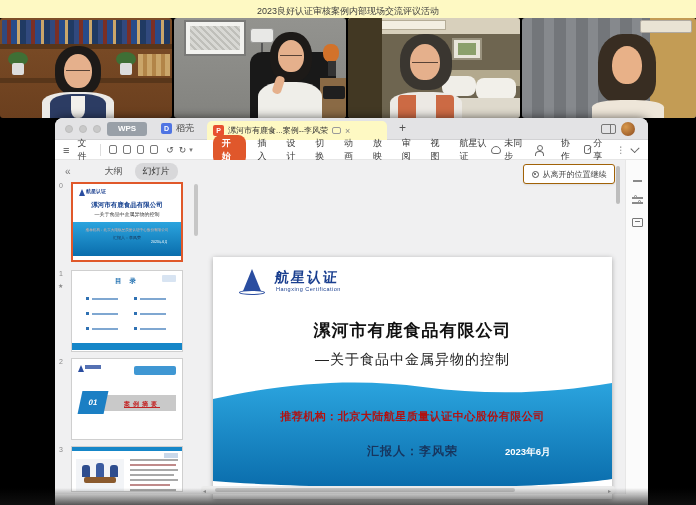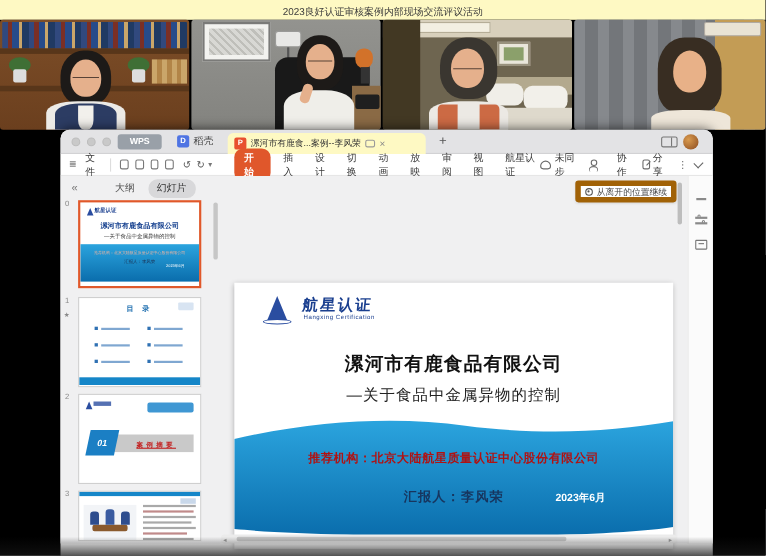--- a/index.html
+++ b/index.html
@@ -60,21 +60,21 @@
 .logobase{position:absolute;left:26px;top:33px;width:26px;height:5px;border:1.6px solid #2a4da0;border-radius:50%}
 .logocn{position:absolute;left:62px;top:12px;font-size:14px;font-weight:bold;color:#1a3f8f;transform:skewX(-6deg);letter-spacing:2px}
 .logoen{position:absolute;left:63px;top:29px;font-size:5.5px;color:#1a3f8f;letter-spacing:.5px}
 .stitle{position:absolute;left:0;top:62px;width:100%;text-align:center;font-size:17px;font-weight:bold;color:#111;letter-spacing:1px}
 .ssub{position:absolute;left:0;top:94px;width:100%;text-align:center;font-size:14px;color:#222;letter-spacing:1px}
 .wavewrap{position:absolute;left:0;top:122px;width:399px;height:120px}
 .sorg{position:absolute;left:0;top:152px;width:100%;text-align:center;font-size:11px;font-weight:bold;color:#b01212;letter-spacing:.5px}
 .spres{position:absolute;left:0;top:186px;width:100%;text-align:center;font-size:12px;font-weight:bold;color:#17355e;letter-spacing:1px}
 .sdate{position:absolute;left:292px;top:189px;font-size:9.5px;font-weight:bold;color:#fff}
 
-.resume{position:absolute;left:468px;top:4px;width:92px;height:20px;background:#fff;border:5px solid #a16207;border-radius:3px;display:flex;align-items:center;justify-content:center;gap:4px;box-shadow:0 1px 2px rgba(0,0,0,.08)}
+.resume{position:absolute;left:468px;top:4px;width:92px;height:20px;background:#fff;border:1px solid #a16207;border-radius:3px;display:flex;align-items:center;justify-content:center;gap:4px;box-shadow:0 1px 2px rgba(0,0,0,.08)}
 .pinic{width:7px;height:7px;border:1.4px solid #555;border-radius:50%;position:relative}
 .pinic:after{content:"";position:absolute;left:1.5px;top:1.5px;width:2px;height:2px;background:#555;border-radius:50%}
 .resume span{font-size:8px;color:#444}
 
 .vscroll{position:absolute;left:561px;top:2px;width:5px;height:324px}
 .vthumb{position:absolute;left:0;top:4px;width:4px;height:38px;background:#bdbdbd;border-radius:2px}
 .gutter{position:absolute;left:570px;top:0;width:23px;height:334px;background:#fbfbfb;border-left:1px solid #e7e7e7}
 .gline{position:absolute;left:7px;width:9px;height:2px;background:#8a8a8a}
 .gslider{position:absolute;left:6px;width:11px;height:8px}
 .gslider i{position:absolute;left:0;width:11px;height:1.5px;background:#8a8a8a}

